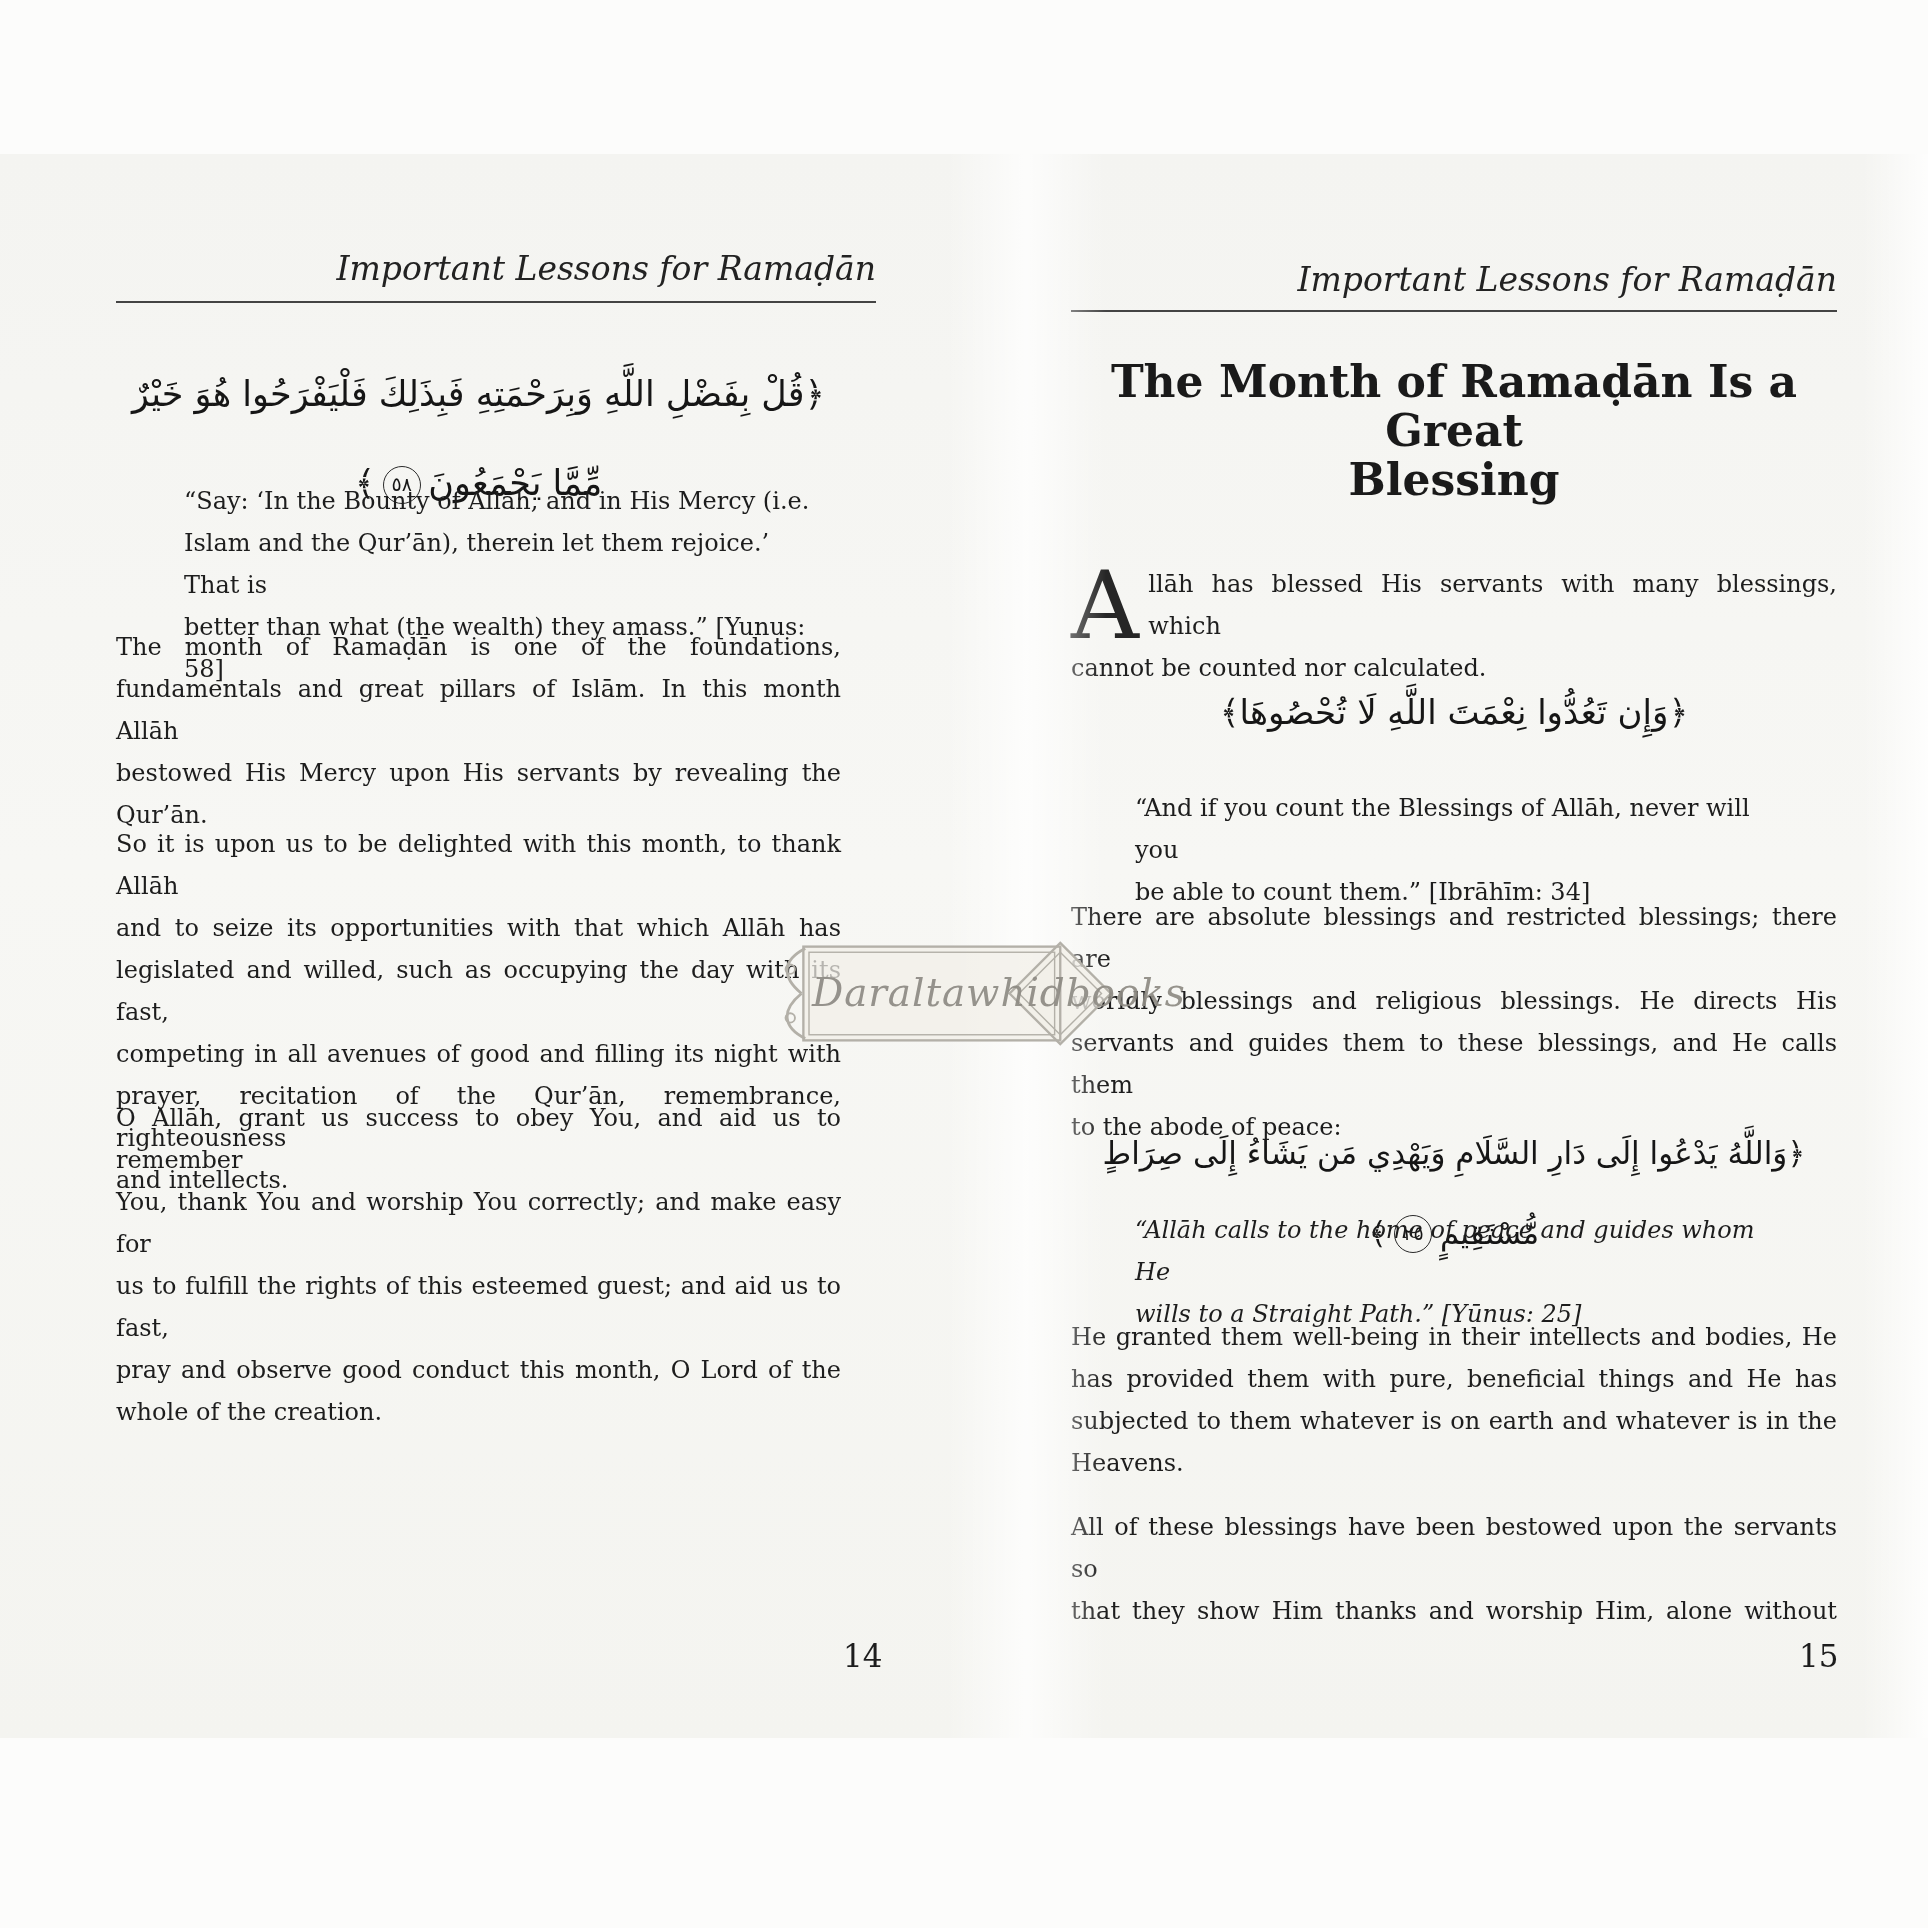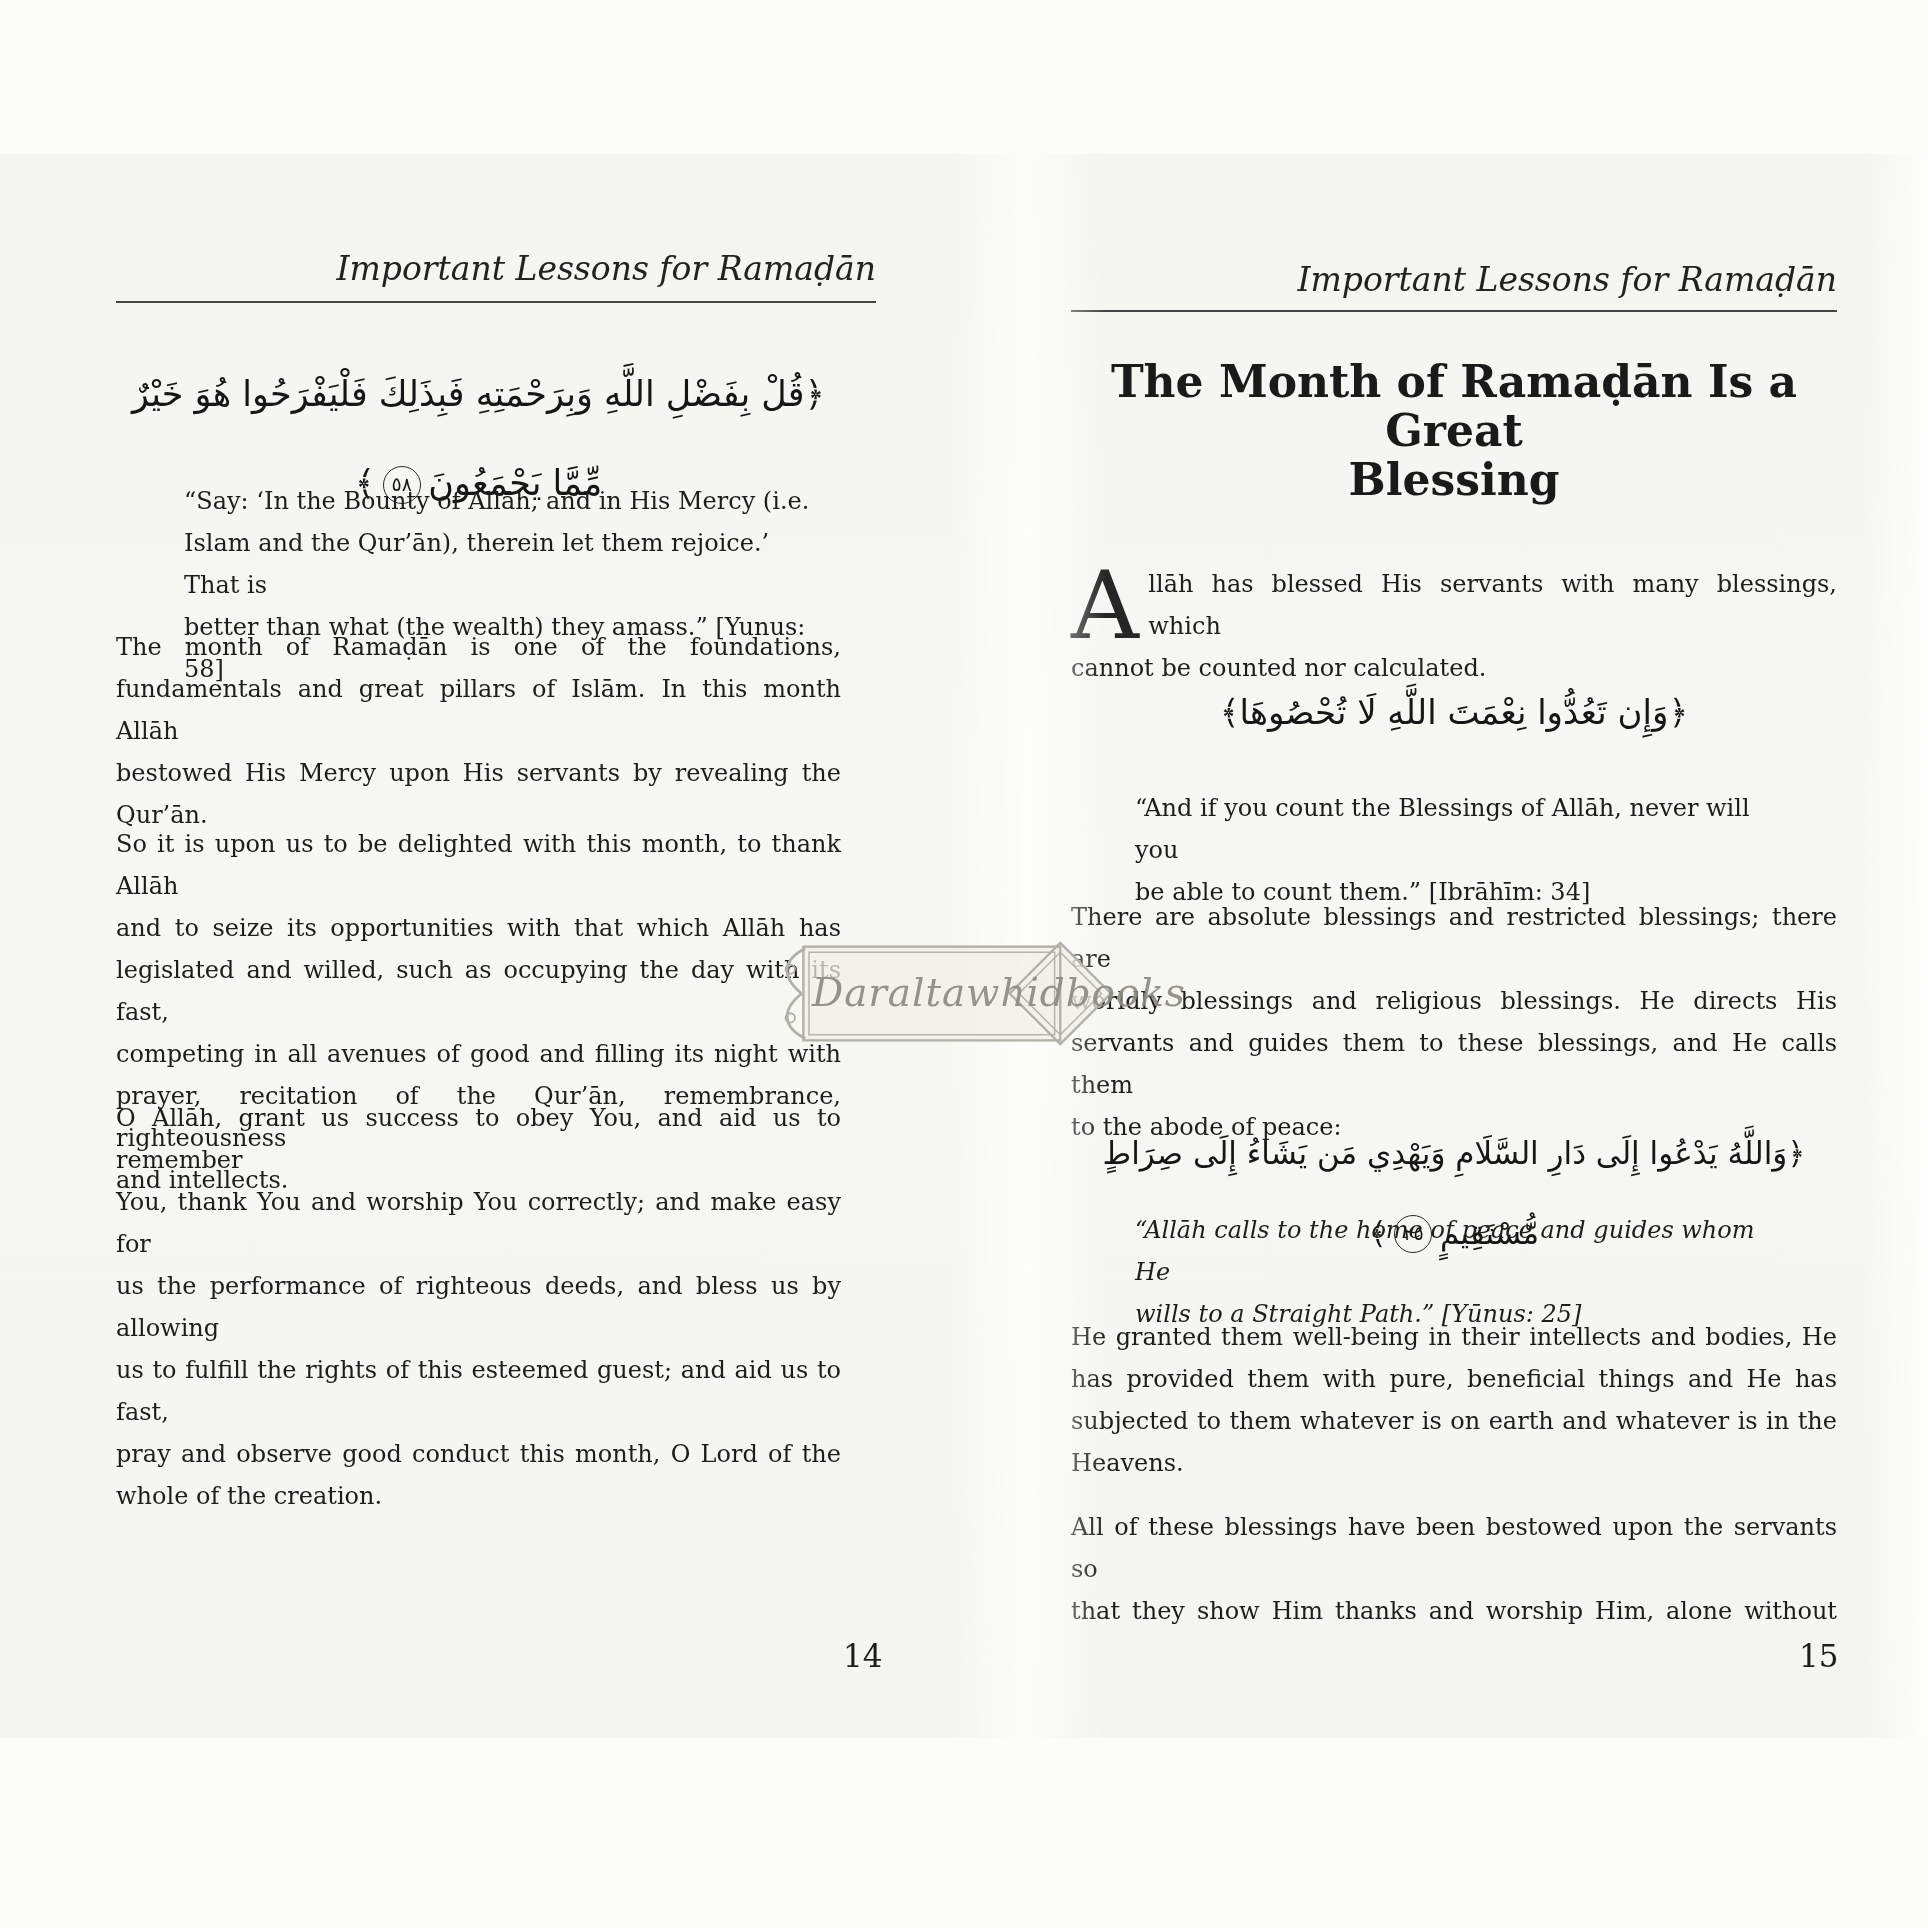--- a/index.html
+++ b/index.html
@@ -116,21 +116,20 @@
         <div class="tline">and to seize its opportunities with that which Allāh has</div>
         <div class="tline">legislated and willed, such as occupying the day with its fast,</div>
         <div class="tline">competing in all avenues of good and filling its night with</div>
         <div class="tline">prayer, recitation of the Qur’ān, remembrance, righteousness</div>
         <div class="tline last">and intellects.</div>
       </div>
 
     <div class="para abs" style="top:943px;width:725px;">
         <div class="tline">O Allāh, grant us success to obey You, and aid us to remember</div>
         <div class="tline">You, thank You and worship You correctly; and make easy for</div>
-        <div class="tline">us the performance of righteous deeds, and bless us by allowing</div>
         <div class="tline">us to fulfill the rights of this esteemed guest; and aid us to fast,</div>
         <div class="tline">pray and observe good conduct this month, O Lord of the</div>
         <div class="tline last">whole of the creation.</div>
       </div>
 
     <div class="page-number abs" style="top:1484px;left:727px;">14</div>
   </div>
 
   <div class="page page-right">
     <div class="running-header abs" style="top:107px;">Important Lessons for Ramaḍān</div>

